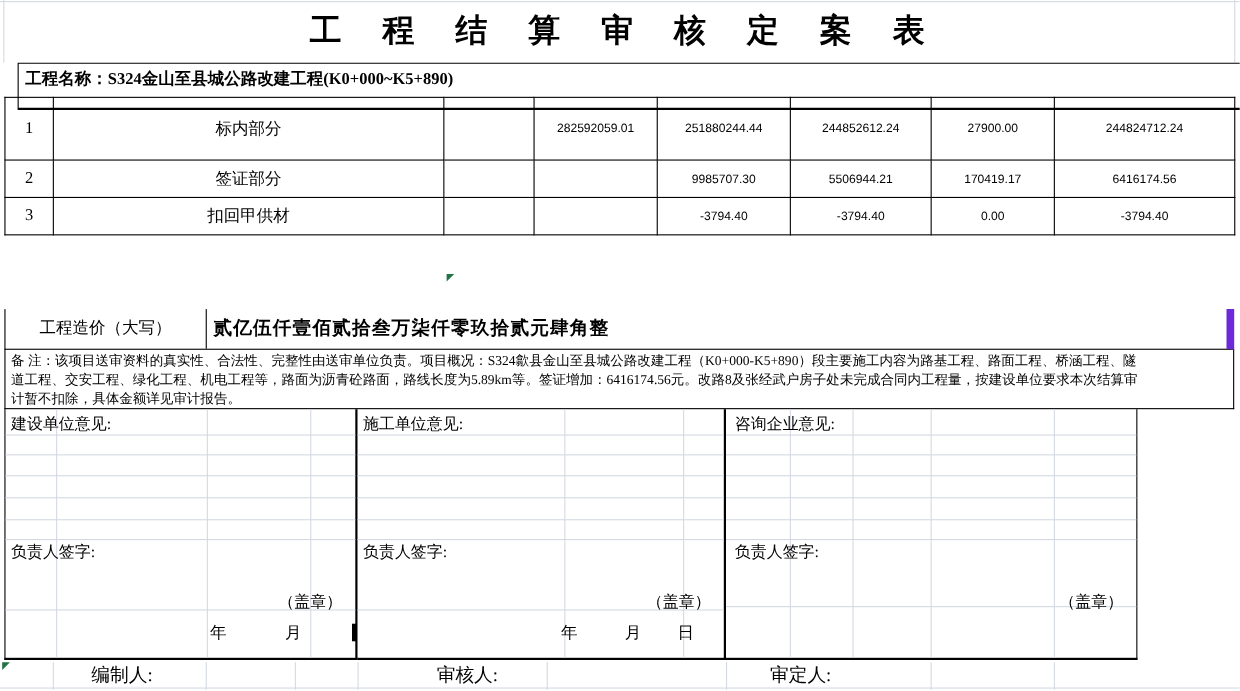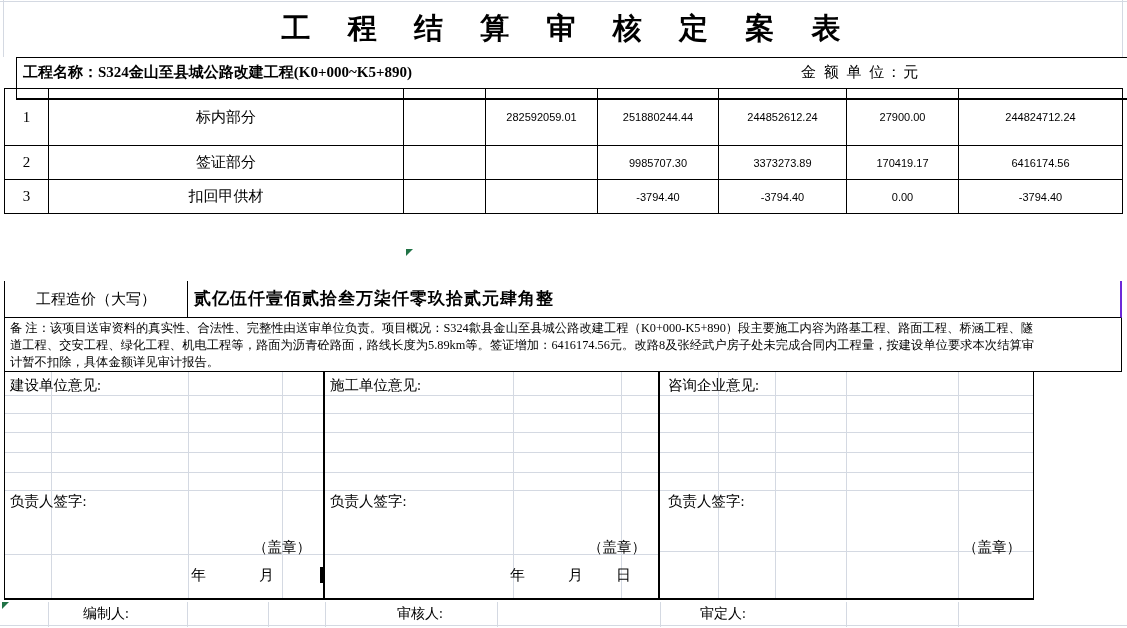--- a/index.html
+++ b/index.html
@@ -28,21 +28,21 @@
   
   #main-table{position:absolute;left:4px;top:88px;width:1118px;border-collapse:collapse;table-layout:fixed}
   #main-table td{border:1px solid #000;text-align:center;vertical-align:middle;
     font-size:15px;overflow:hidden;padding:0;white-space:nowrap}
   #main-table .num{font-family:Liberation Sans, sans-serif;font-size:11px}
   tr.h34{height:34px}
   tr.h57{height:57px}
 
   
   #daxie{left:4px;top:281px;width:1118px;height:37px;box-sizing:border-box;
-    border-left:1px solid #000;border-right:2px solid #6d28d9;border-bottom:1px solid #000}
+    border-left:1px solid #000;border-right:7px solid #6d28d9;border-bottom:1px solid #000}
   #daxie-label{position:absolute;left:0;top:0;width:183px;height:36px;line-height:36px;
     text-align:center;font-size:15px;border-right:1px solid #000;box-sizing:border-box;white-space:nowrap}
   #daxie-value{position:absolute;left:189px;top:0;height:36px;line-height:36px;
     font-size:17px;font-weight:bold;letter-spacing:1px;white-space:nowrap}
 
   
   #remarks{left:4px;top:318px;width:1118px;height:54px;box-sizing:border-box;
     border-left:1px solid #000;border-right:1px solid #000;border-bottom:1px solid #000;
     padding:2px 5px 0 5px}
   #remarks .rline{font-size:12.3px;line-height:17px;white-space:nowrap;overflow:hidden}
@@ -54,38 +54,37 @@
   #op2{left:325px;width:335px;border-right:2px solid #000}
   #op3{left:660px;width:374px;border-right:1px solid #000}
   .op-title{position:absolute;left:5px;top:4px;font-size:14.5px;white-space:nowrap}
   .op-sign{position:absolute;left:5px;top:120px;font-size:14.5px;white-space:nowrap}
   .op-seal{position:absolute;right:12px;top:166px;font-size:14.5px;white-space:nowrap}
   .op-date{position:absolute;top:194px;font-size:15px;white-space:nowrap}
   .inner-gl{position:absolute;background:#d4d9e2}
 
   
   #footer-strip{left:0;top:600px;width:1127px;height:28px}
-  .foot-label{position:absolute;top:0;height:28px;line-height:28px;font-size:14px;white-space:nowrap}
+  .foot-label{position:absolute;top:0;height:28px;line-height:28px;font-size:17px;white-space:nowrap}
 
   .green-tri{position:absolute;width:0;height:0;
     border-top:7px solid #217346;border-right:7px solid transparent}
   .black-bar{position:absolute;width:4px;height:16px;background:#000}
 </style>
 </head>
 <body>
 
 <div class="gl glh" style="left:0;top:1px;width:1127px"></div>
 <div class="gl glv" style="left:3px;top:0;height:57px"></div>
 <div class="gl glv" style="left:1122px;top:0;height:57px"></div>
 
 <div id="title" class="abs">工 程 结 算 审 核 定 案 表</div>
 
 <div id="subheader" class="abs">
   <div id="project-name">工程名称：S324金山至县城公路改建工程(K0+000~K5+890)</div>
-  <div id="unit-label">金 额 单 位：元</div>
 </div>
 
 <table id="main-table">
   <colgroup>
     <col style="width:44px">
       <col style="width:355px">
       <col style="width:82px">
       <col style="width:112px">
     <col style="width:121px">
       <col style="width:128px">
@@ -102,21 +101,21 @@
     <td class="num">244852612.24</td>
     <td class="num">27900.00</td>
     <td class="num">244824712.24</td>
   </tr>
   <tr class="h34">
     <td>2</td>
     <td>签证部分</td>
     <td></td>
     <td class="num"></td>
     <td class="num">9985707.30</td>
-    <td class="num">3373273.89</td>
+    <td class="num">5506944.21</td>
     <td class="num">170419.17</td>
     <td class="num">6416174.56</td>
   </tr>
   <tr class="h34">
     <td>3</td>
     <td>扣回甲供材</td>
     <td></td>
     <td class="num"></td>
     <td class="num">-3794.40</td>
     <td class="num">-3794.40</td>

